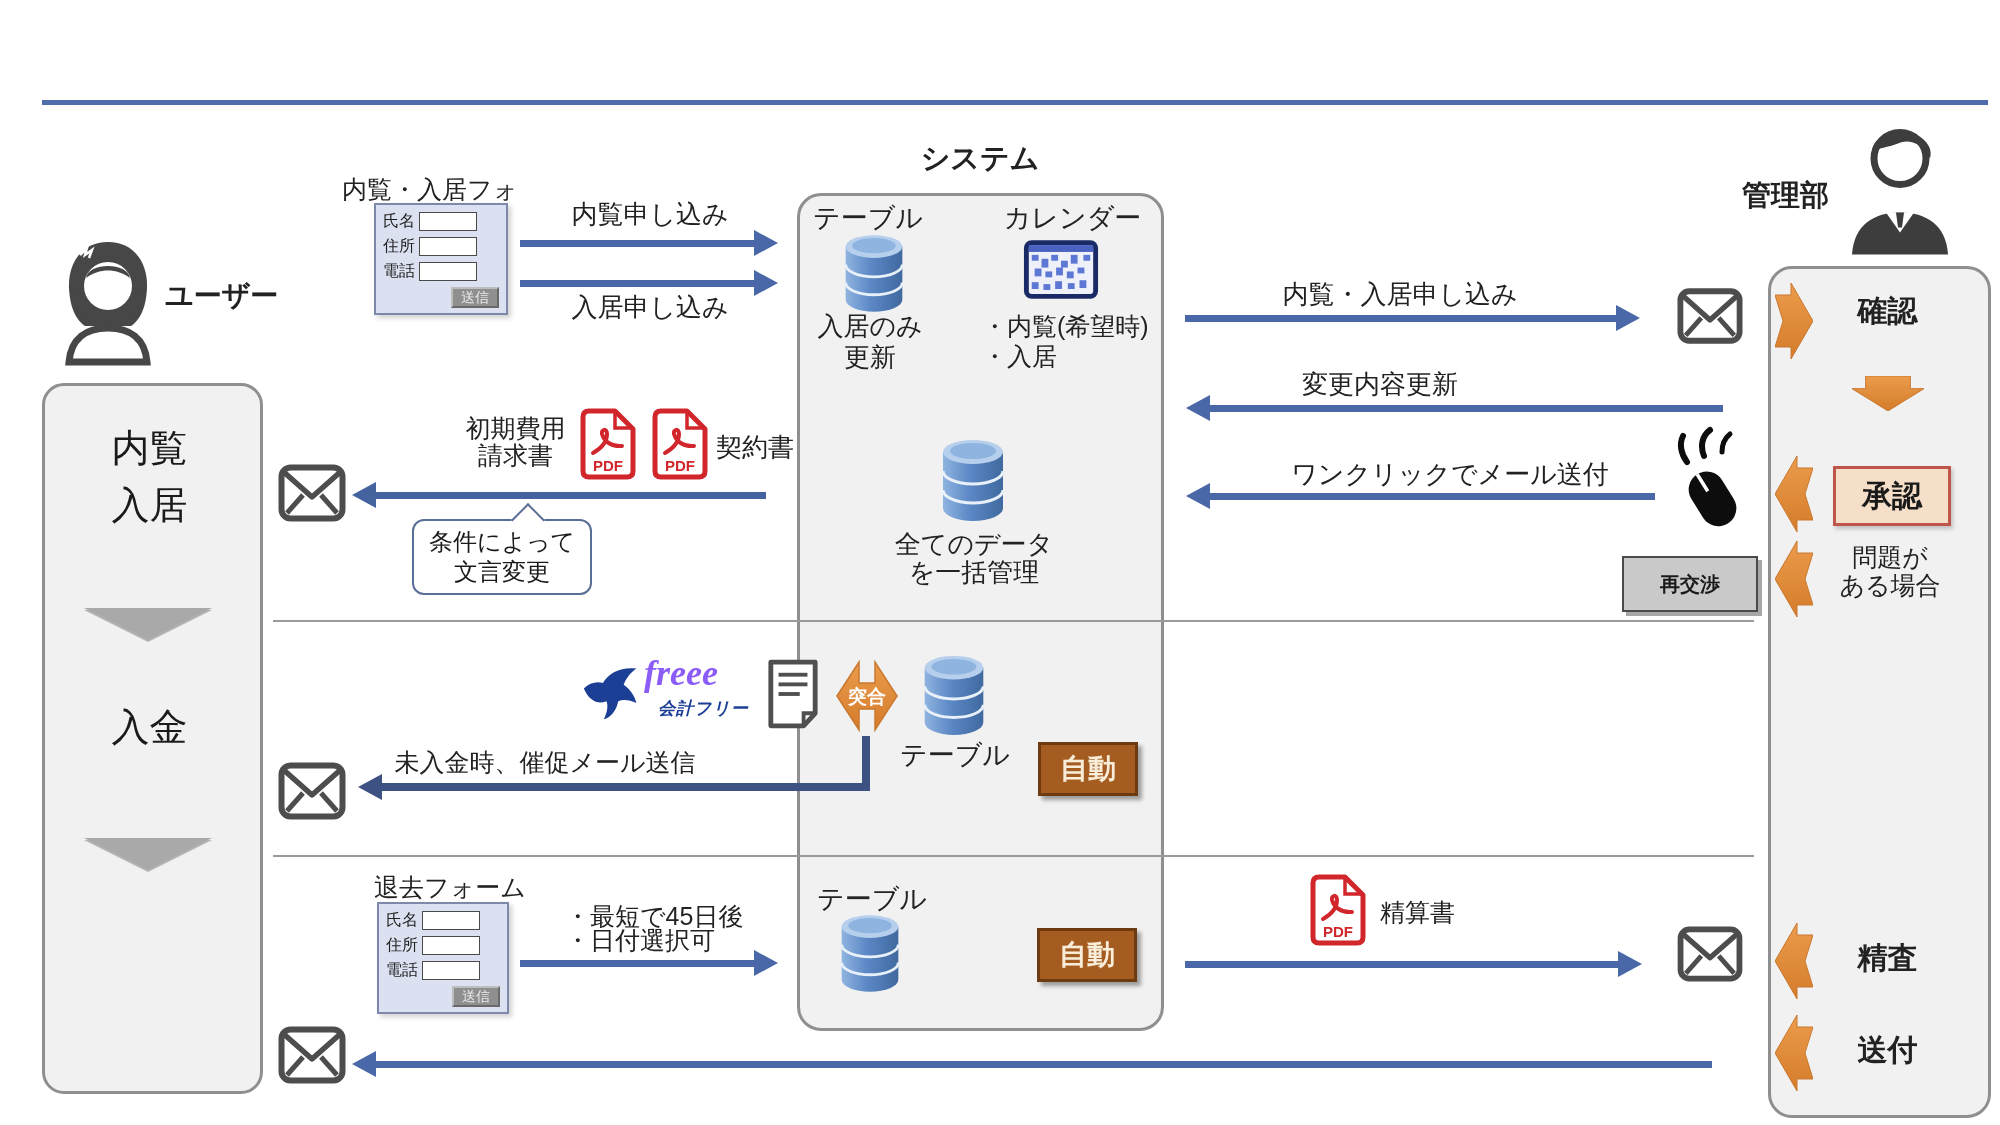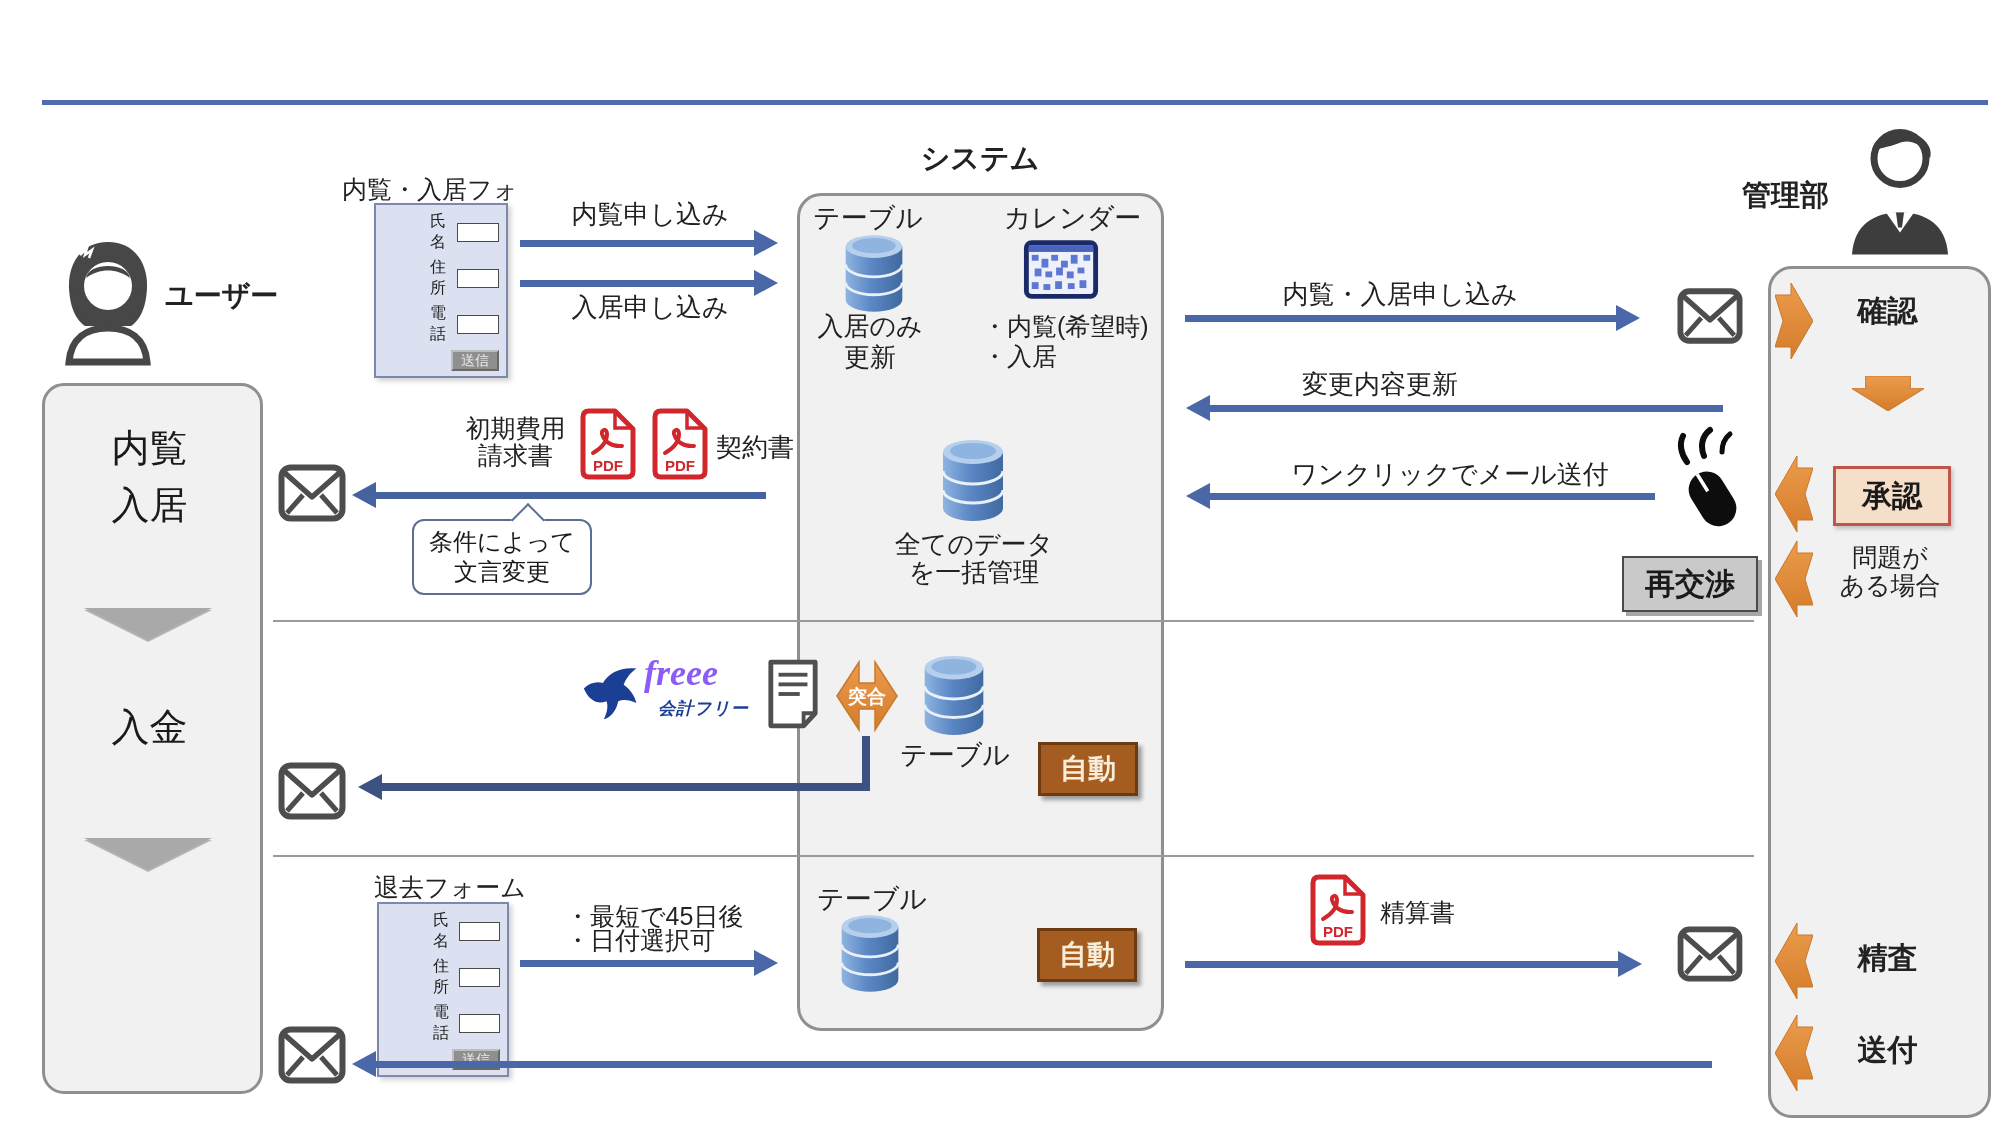--- a/index.html
+++ b/index.html
@@ -25,40 +25,40 @@
   .arr.l .bar{left:21px;right:0;}
   .arr.l .head{left:0;border-right:24px solid var(--c);}
   .arr.dark{--c:#3d5282;}
   .arr.dark .bar{height:8px;margin-top:-4px;}
   .vbar{position:absolute;background:#3d5282;}
   .sep{position:absolute;left:273px;width:1481px;height:0;border-top:2px solid #9a9a9a;}
   
   .formtitle{font-size:25px;}
   .form{position:absolute;background:#dbe1f0;border:2px solid #7d88aa;box-shadow:3px 3px 5px rgba(0,0,0,.18);
         padding:6px 7px 5px 7px;display:flex;flex-direction:column;gap:4px;}
-  .frow{display:flex;align-items:center;gap:4px;margin-left:47px;}
+  .frow{display:flex;align-items:center;gap:4px;}
   .frow .fl{font-size:16px;color:#222;}
   .finput{width:56px;height:17px;background:#fff;border:1.5px solid #4a4a4a;}
   .fsubmit{align-self:flex-end;background:#8f8f8f;border:2px outset #bdbdbd;color:#e9e9e9;
            font-size:14px;line-height:17px;padding:0 8px;margin-top:1px;font-family:inherit;}
   
   .phase{position:absolute;left:42px;width:215px;text-align:center;font-size:38px;color:#1a1a1a;}
   .tri{position:absolute;left:84px;width:0;height:0;border-left:64px solid transparent;
        border-right:64px solid transparent;border-top:32px solid #a9a9a9;
        filter:drop-shadow(0 2px 0 rgba(120,120,120,.5));}
   
   .autobox{position:absolute;width:94px;height:48px;background:#a55c20;border:3px solid #6e3a10;
            box-shadow:4px 4px 4px rgba(0,0,0,.35);color:#f8edd8;font-weight:bold;font-size:28px;
            display:flex;align-items:center;justify-content:center;}
   .approve{position:absolute;left:1833px;top:466px;width:112px;height:54px;background:#f6dfc8;
            border:3px solid #c0564b;box-shadow:2px 3px 4px rgba(0,0,0,.2);display:flex;align-items:center;
            justify-content:center;font-size:30px;font-weight:bold;}
   .renego{position:absolute;left:1622px;top:556px;width:132px;height:52px;background:#c9c9c9;
           border:2.5px solid #4a4a4a;box-shadow:4px 4px 0 rgba(130,130,130,.7);display:flex;align-items:center;
-          justify-content:center;font-size:30px;font-weight:bold;}
+          justify-content:center;font-size:20px;font-weight:bold;}
   
   .callout{position:absolute;left:412px;top:519px;width:176px;height:72px;background:#fff;
            border:2px solid #5a6f96;border-radius:12px;display:flex;align-items:center;justify-content:center;
            font-size:24px;text-align:center;line-height:1.25;}
   .callout:before{content:"";position:absolute;left:102px;top:-13px;width:22px;height:22px;background:#fff;
            border-left:2px solid #5a6f96;border-top:2px solid #5a6f96;transform:rotate(45deg);}
   .freee-script{position:absolute;left:644px;top:652px;font-family:"Liberation Serif","DejaVu Serif",serif;
            font-style:italic;font-size:36px;font-weight:bold;color:#8b5cf6;}
   .freee-name{position:absolute;left:658px;top:697px;font-size:17px;font-weight:bold;color:#1c3f96;letter-spacing:1px;font-style:italic;}
 </style>
@@ -266,20 +266,21 @@
     <ellipse cx="36" cy="13" rx="23" ry="8" fill="#8fb4e0"></ellipse>
   </svg>
   <div class="lbl center" style="left:895px;top:740px;width:120px;font-size:27px">テーブル</div>
   <div class="autobox" style="left:1038px;top:742px">自動</div>
 
   <div class="vbar" style="left:862px;top:736px;width:8px;height:54px"></div>
   <div class="arr l dark" style="left:358px;top:774px;width:512px">
       <span class="bar"></span>
       <span class="head"></span>
     </div>
+  <div class="lbl center" style="left:375px;top:748px;width:340px;font-size:25px">未入金時、催促メール送信</div>
 
   <svg class="abs" style="left:278px;top:762px;width:68px;height:58px" viewBox="0 0 68 58">
     <rect x="3.5" y="3.5" width="61" height="51" rx="9" fill="#fff" stroke="#4d4d4d" stroke-width="6"></rect>
     <path d="M8 10 L34 33 L60 10" fill="none" stroke="#4d4d4d" stroke-width="5.5" stroke-linejoin="round" stroke-linecap="round"></path>
     <path d="M9 49 L25 31 M59 49 L43 31" fill="none" stroke="#4d4d4d" stroke-width="5"></path>
   </svg>
 
   <div class="lbl center formtitle" style="left:360px;top:873px;width:180px">退去フォーム</div>
   <div class="form" style="left:377px;top:902px;width:114px">
     <div class="frow">

